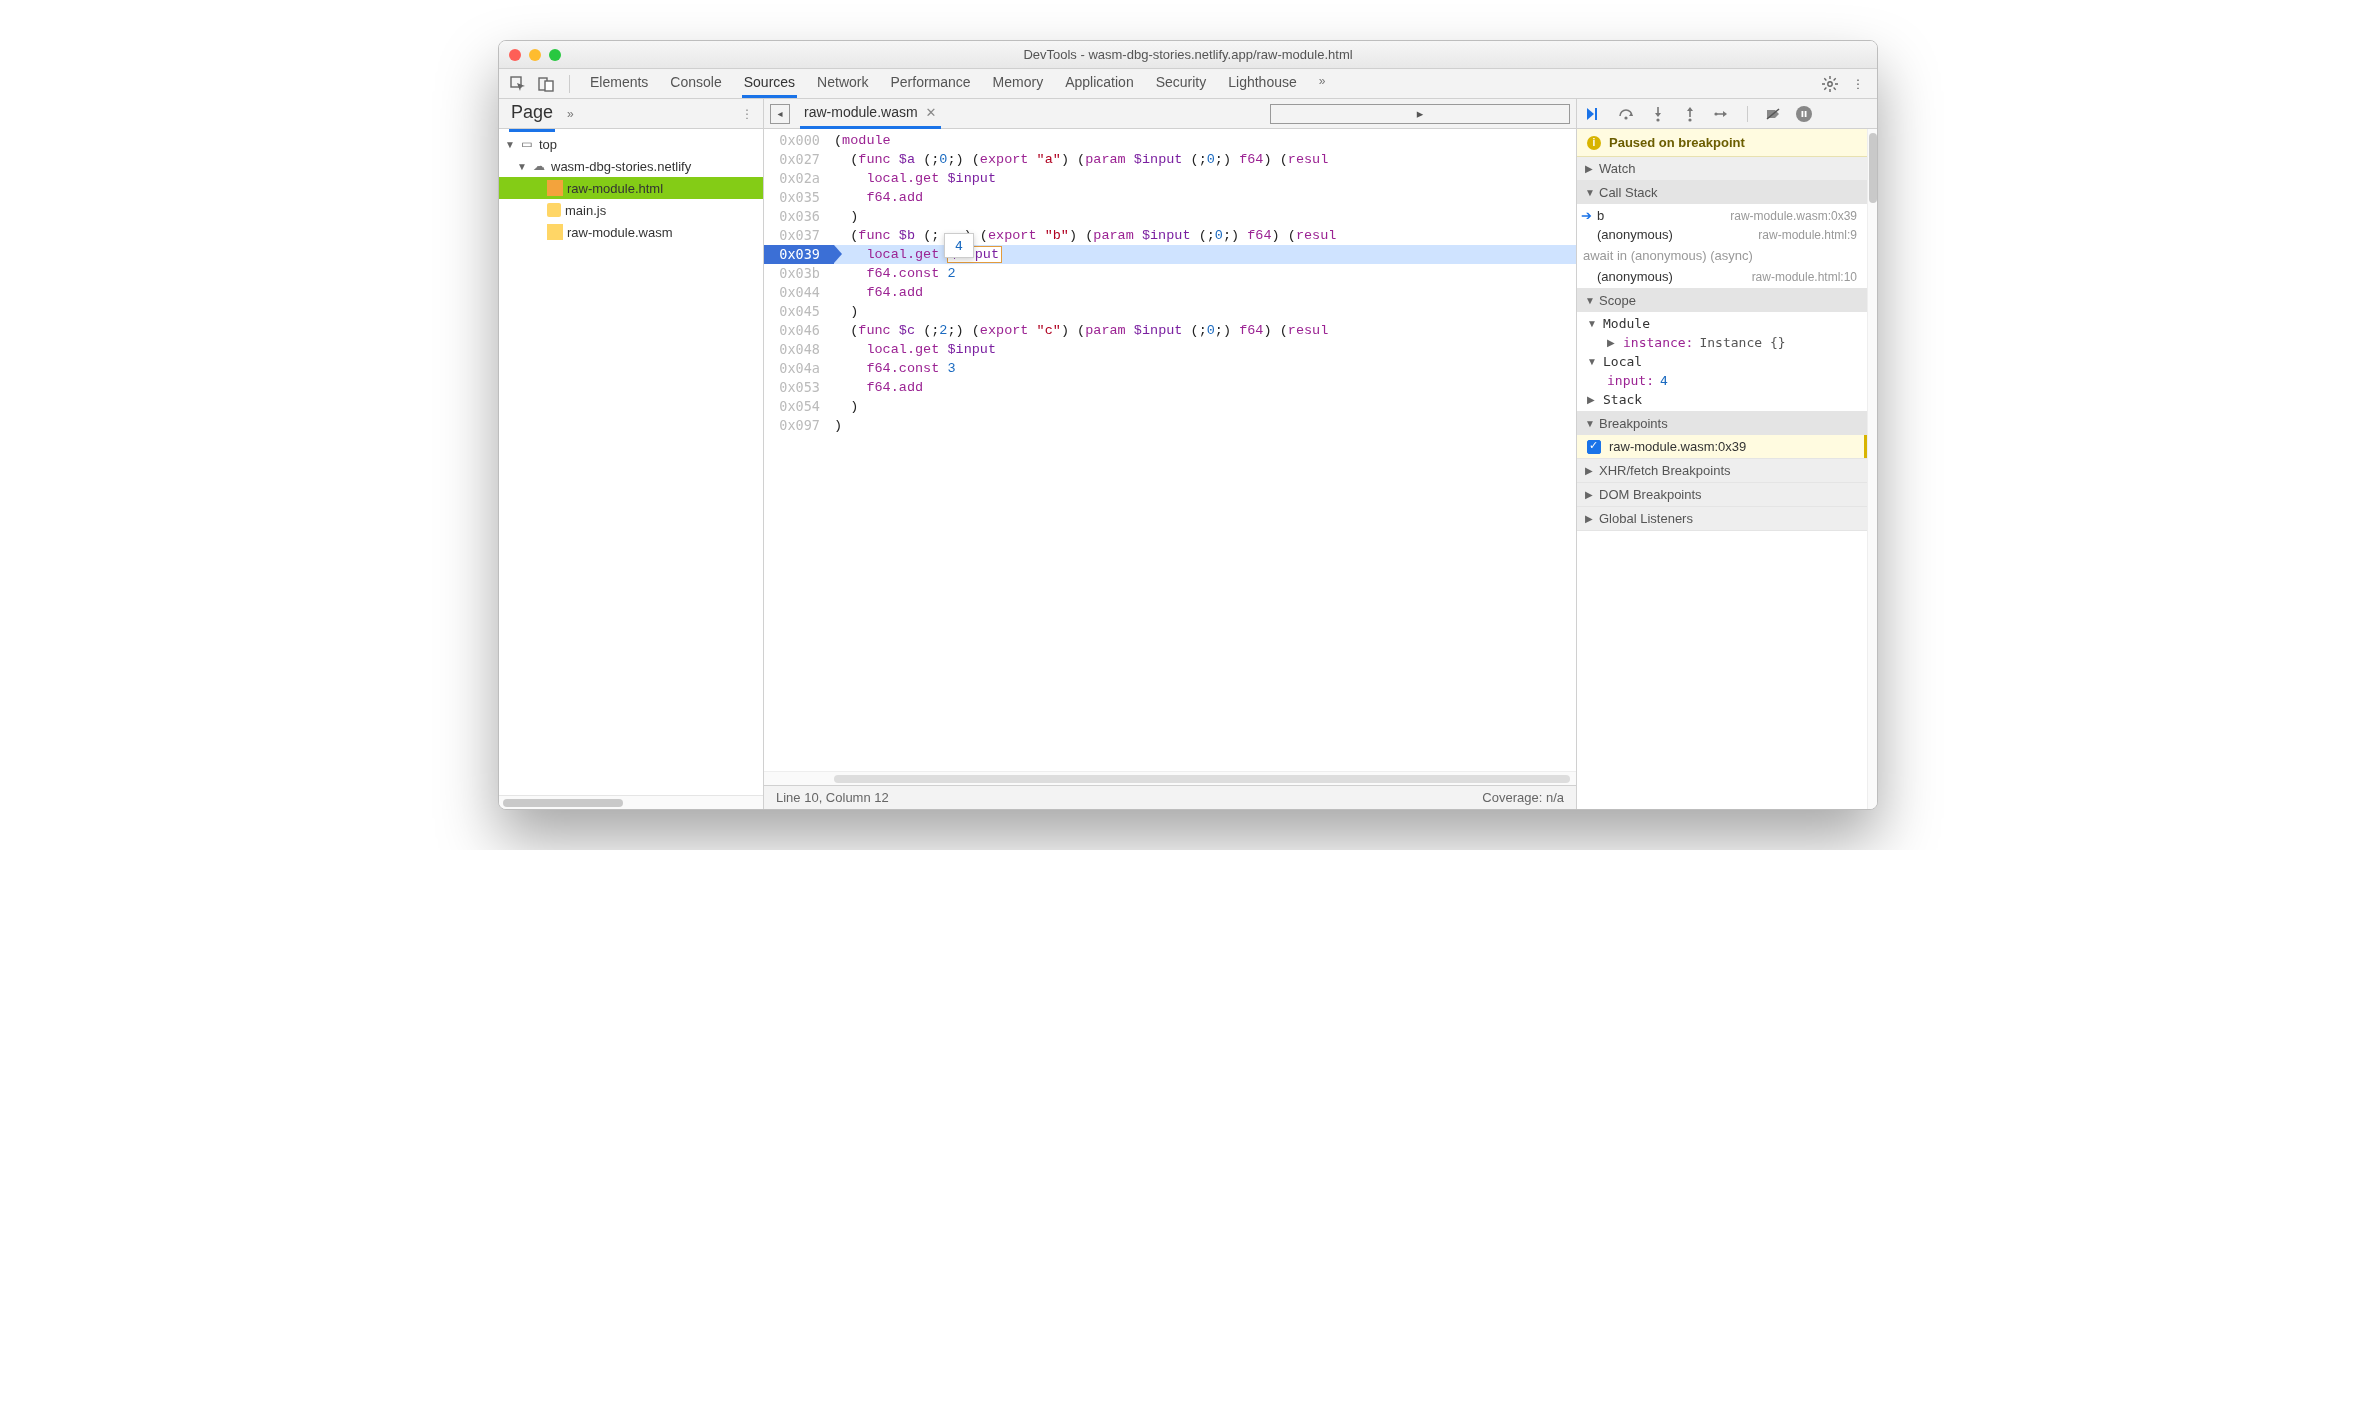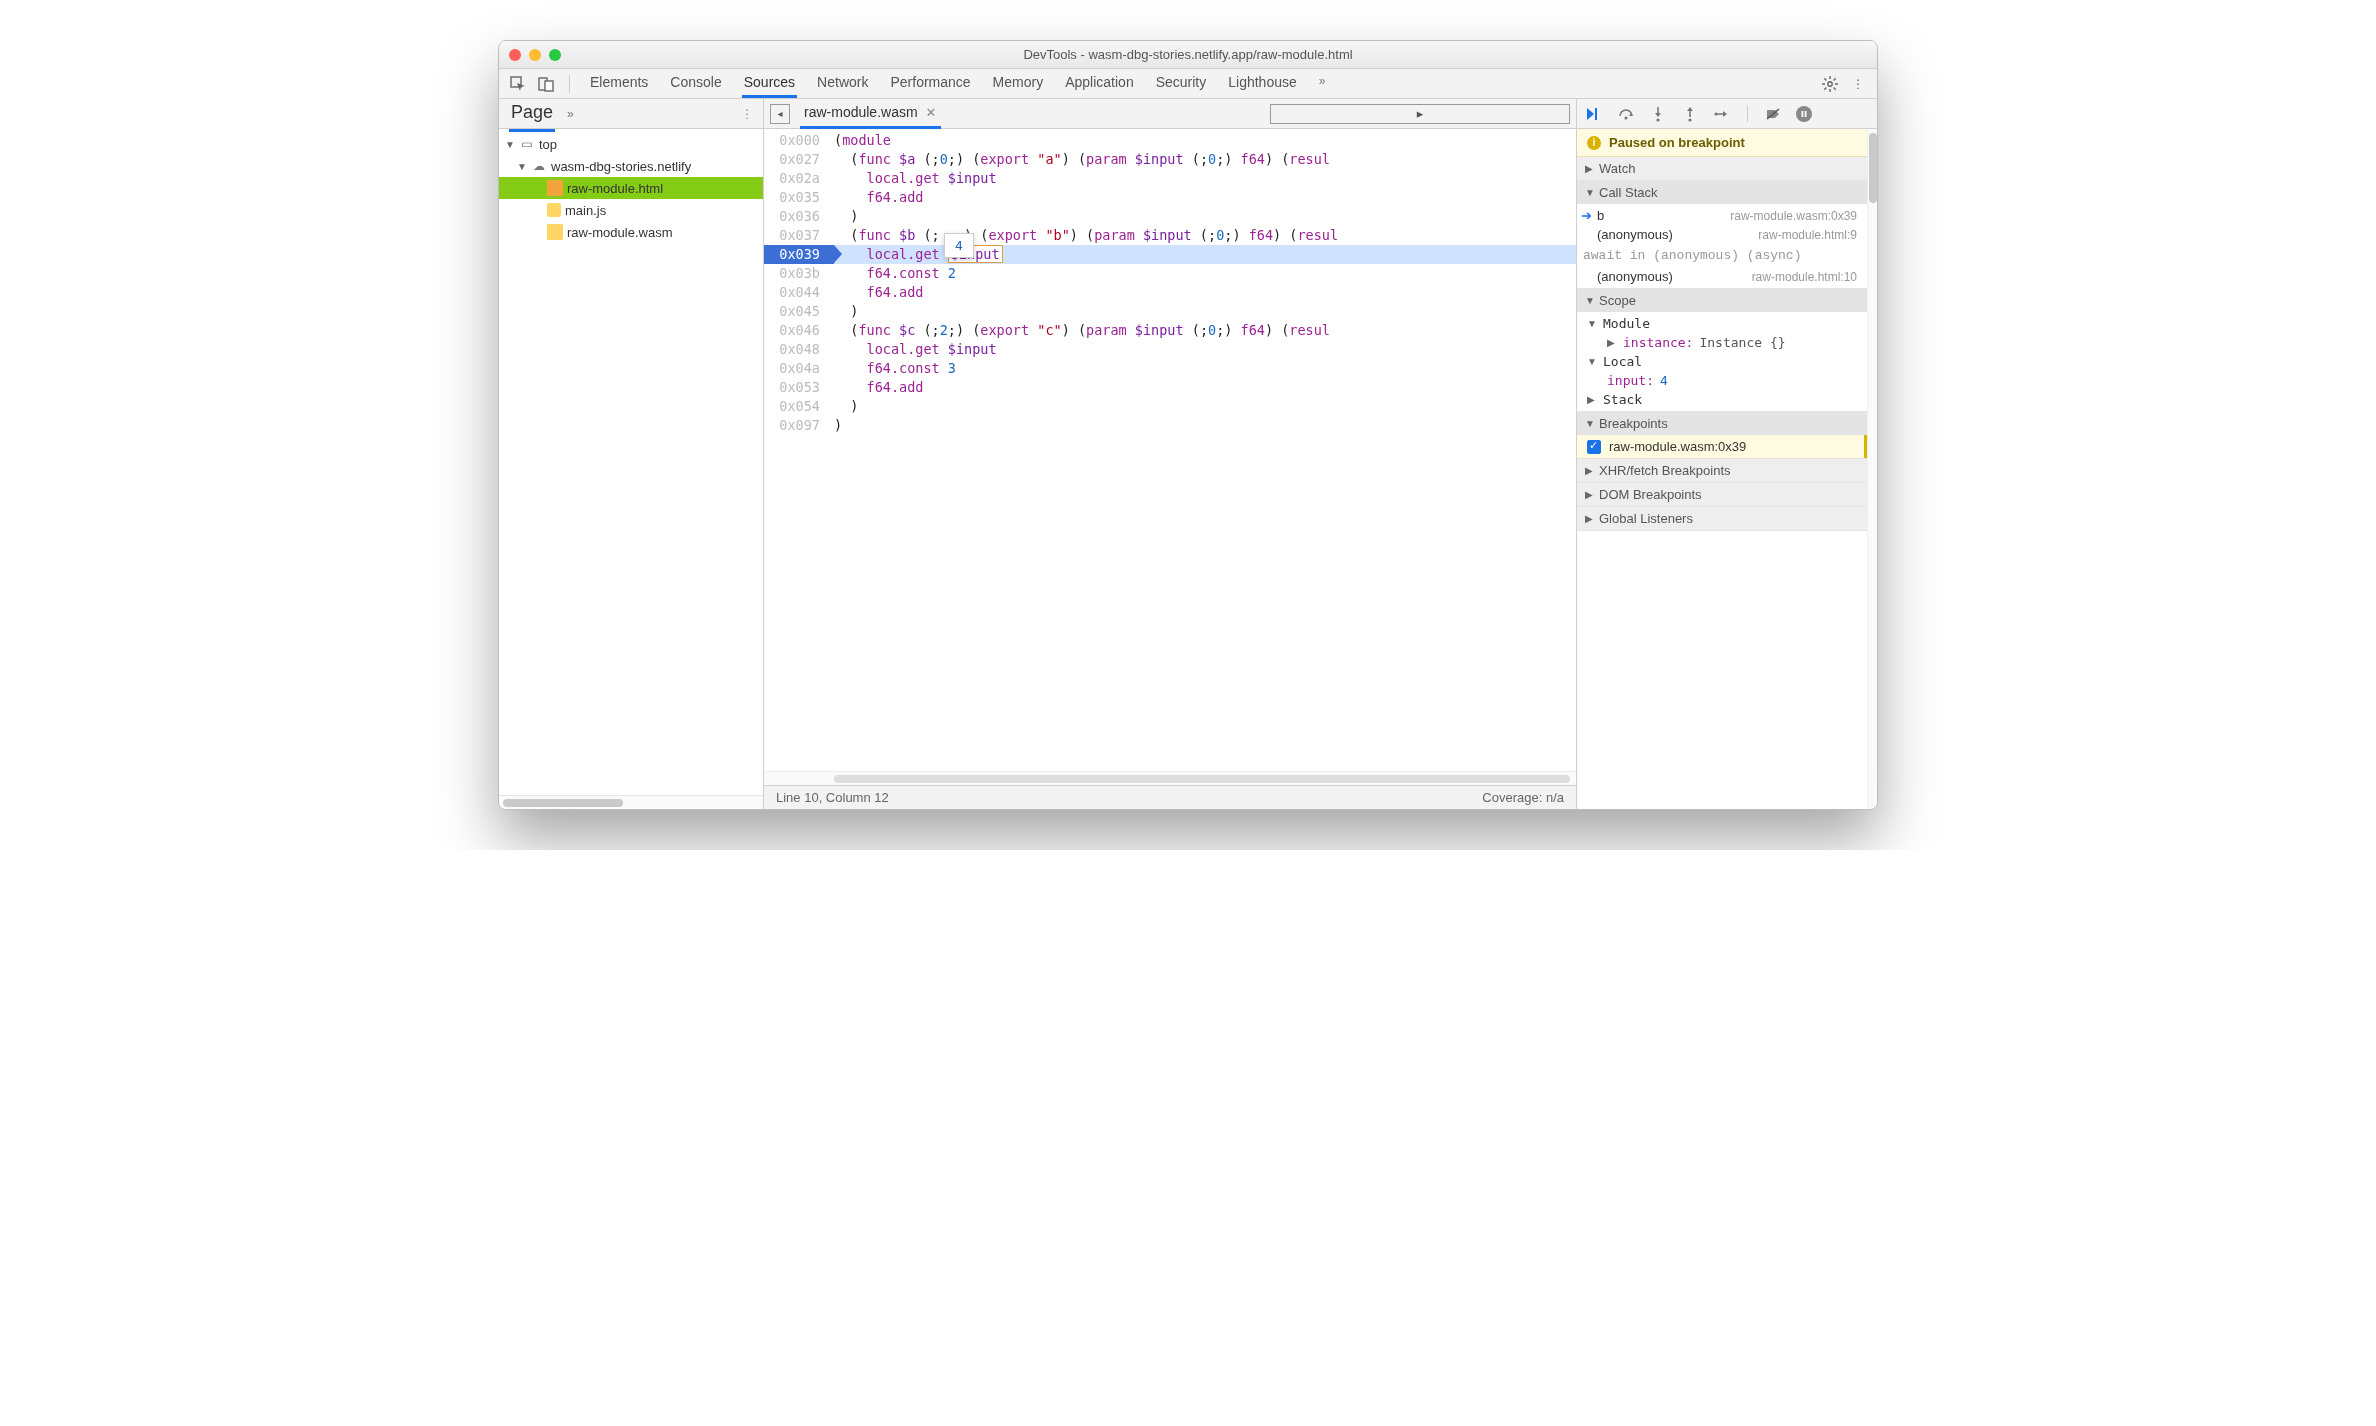--- a/index.html
+++ b/index.html
@@ -64,21 +64,21 @@
   
   .center { flex:1; display:flex; flex-direction:column; min-width:0; border-right:1px solid #d0d0d0;}
   .center-head { height:30px; border-bottom:1px solid #d0d0d0; display:flex; align-items:center; background:#f3f3f3; padding:0 6px;}
   .box-icon { width:20px;height:20px;border:1px solid #999;display:flex;align-items:center;justify-content:center;font-size:10px;color:#555;margin-right:10px;}
   .file-tab { font-size:14px; color:#333; border-bottom:3px solid #1a73e8; padding:6px 4px; display:flex;align-items:center;gap:8px;}
   .file-tab .x{color:#888;font-size:13px;cursor:pointer;}
   .box-icon.right{margin-left:auto;margin-right:0;}
   .code { flex:1; overflow:auto; position:relative; font-family: Menlo,Consolas,monospace; font-size:13.5px; line-height:19px; padding-top:2px;}
   .line { display:flex; white-space:pre; }
   .gut { width:70px; text-align:right; color:#bbb; padding-right:14px; flex:none; position:relative;}
-  .lc { flex:1; }
+  .lc { flex:1;font-family:Liberation Mono, monospace; }
   .kw{color:#9b2393;} .num{color:#1a6ac0;} .var{color:#7a1fa0;} .str{color:#b00020;} .pn{color:#222;}
   .dim{color:#bbb;}
   .line.hl { background:#cfe3ff; }
   .line.hl .gut{ background:#3b6fd6; color:#fff;}
   .line.hl .gut::after{content:"";position:absolute;right:-8px;top:0;border-top:9.5px solid transparent;border-bottom:9.5px solid transparent;border-left:8px solid #3b6fd6;}
   .hover-box{ border:1px solid #e29b3d; background:#fff; padding:0 2px;}
   .tooltip { position:absolute; background:#fff; border:1px solid #ccc; box-shadow:0 2px 6px rgba(0,0,0,.18); padding:2px 10px; color:#1a6ac0; font-family:Menlo,monospace; font-size:13px;}
   .hscroll{ height:14px; background:#fafafa; position:relative; border-top:1px solid #eee;}
   .hscroll::before{content:"";position:absolute;left:70px;right:6px;top:3px;height:8px;background:#c9c9c9;border-radius:6px;opacity:.6;}
   .status { height:24px; border-top:1px solid #d0d0d0; background:#f3f3f3; display:flex; align-items:center; padding:0 12px; font-size:13px; color:#666;}
@@ -94,21 +94,21 @@
   .banner .i{width:14px;height:14px;border-radius:50%;background:#d8b400;color:#fff;display:flex;align-items:center;justify-content:center;font-size:10px;font-weight:700;}
   .sect { border-bottom:1px solid #e4e4e4; }
   .sect-h{ background:#eee; padding:4px 8px; color:#555; display:flex;align-items:center;gap:4px; cursor:default;}
   .sect-h.dark{background:#e4e4e4;}
   .sect-b{ padding:2px 0;}
   .row{ padding:2px 10px; display:flex; align-items:center; gap:6px;}
   .row.call{ padding-left:20px; position:relative;}
   .row .loc{ margin-left:auto; color:#999; font-size:12px;}
   .arrow-cur{ position:absolute; left:4px; color:#1a73e8;}
   .async-lbl{ text-align:center; color:#999; padding:2px 0;}
-  .async-lbl span{ background:#fff; padding:0 6px;font-family:Liberation Mono, monospace;}
+  .async-lbl span{ background:#fff; padding:0 6px;}
   .async-lbl.line{ position:relative;}
   .async-lbl.line::before{content:"";position:absolute;left:10px;right:10px;top:50%;height:1px;background:#ddd;z-index:-1;}
   .mono{ font-family:Menlo,monospace;}
   .prop{ color:#9b2393;} .val{color:#555;}
   .bp-row{ background:#fffbe0; padding:4px 10px; display:flex;align-items:center;gap:8px; border-right:3px solid #d8b400;}
   .cb{ width:14px;height:14px; border:1px solid #1a73e8; background:#1a73e8; border-radius:2px; position:relative;}
   .cb::after{content:"✓";color:#fff;font-size:11px;position:absolute;left:1px;top:-2px;}
   .right-inner{flex:1; overflow:auto;}
   .rsb{ width:10px; background:#fafafa; border-left:1px solid #eee; position:relative;}
   .rsb::after{content:"";position:absolute;top:4px;left:1px;width:8px;height:70px;background:#c9c9c9;border-radius:6px;}

